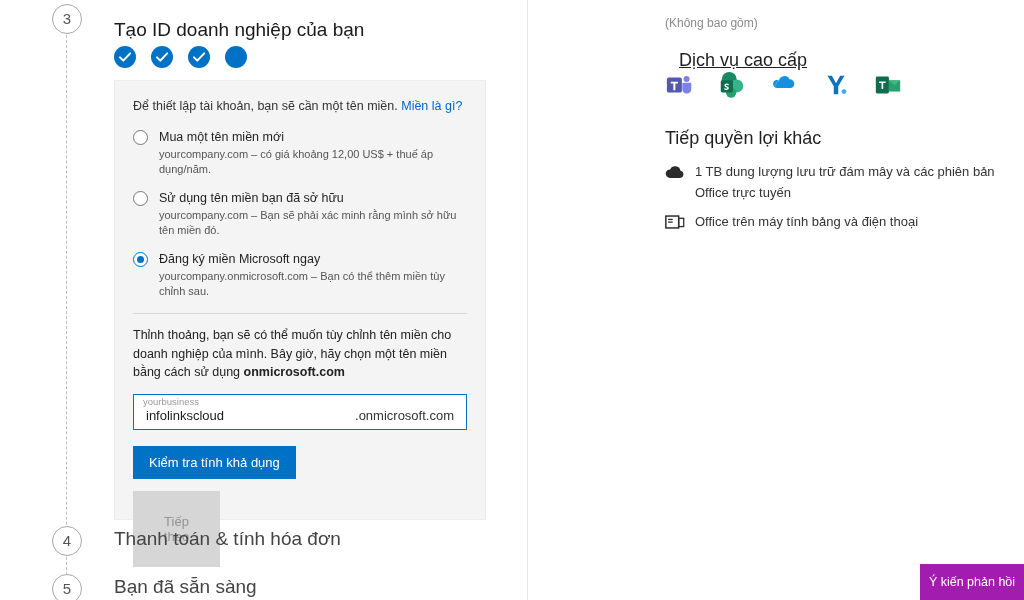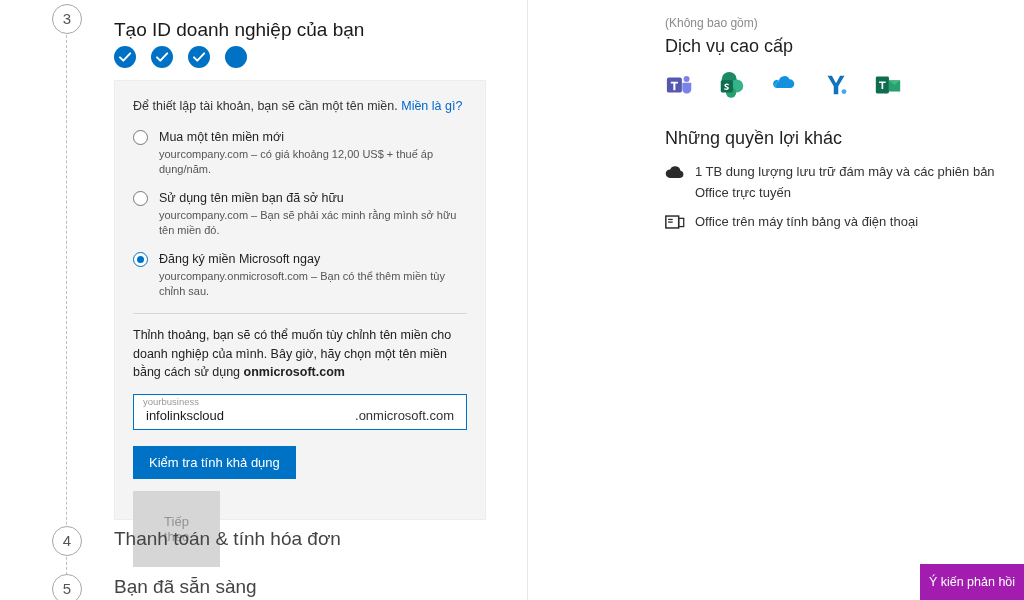--- a/index.html
+++ b/index.html
@@ -261,21 +261,22 @@
     font-size: 12px;
     color: #8a8a8a;
   }
   .rp-h1 {
     position: absolute;
     left: 137px;
     top: 36px;
     font-size: 18px;
     color: #1f1f1f;
     font-weight: normal;
-    margin: 0;
+    margin: 14px;
+    text-decoration: underline;
   }
   .app-icons {
     position: absolute;
     left: 137px;
     top: 70px;
     display: flex;
     gap: 22px;
     align-items: center;
   }
   .app-icon {
@@ -457,21 +458,21 @@
       </svg>
 
       <svg class="app-icon" viewBox="0 0 32 32">
         <rect x="3" y="7" width="14" height="18" rx="1.5" fill="#0F6C4F"></rect>
         <path d="M6.5 12.2h7v1.6h-2.6v6.5H9.1v-6.5H6.5z" fill="#ffffff"></path>
         <path d="M17 11h12v12H17z" fill="#28A070"></path>
         <path d="M17 11l6 5 6-5z" fill="#45B783"></path>
       </svg>
     </div>
 
-    <h2 class="rp-h2">Những quyền lợi khác</h2>
+    <h2 class="rp-h2">Tiếp quyền lợi khác</h2>
 
     <div class="benefit b1">
       <svg class="bicon" viewBox="0 0 24 18">
         <path d="M6.4 15.5h11.1a4 4 0 0 0 .5-7.9 6 6 0 0 0-11.3-1.4 3.9 3.9 0 0 0-.3 9.3z" fill="#2b2b2b"></path>
       </svg>
       <span class="btext">1 TB dung lượng lưu trữ đám mây và các phiên bản Office trực tuyến</span>
     </div>
 
     <div class="benefit b2">
       <svg class="bicon" viewBox="0 0 24 18">

